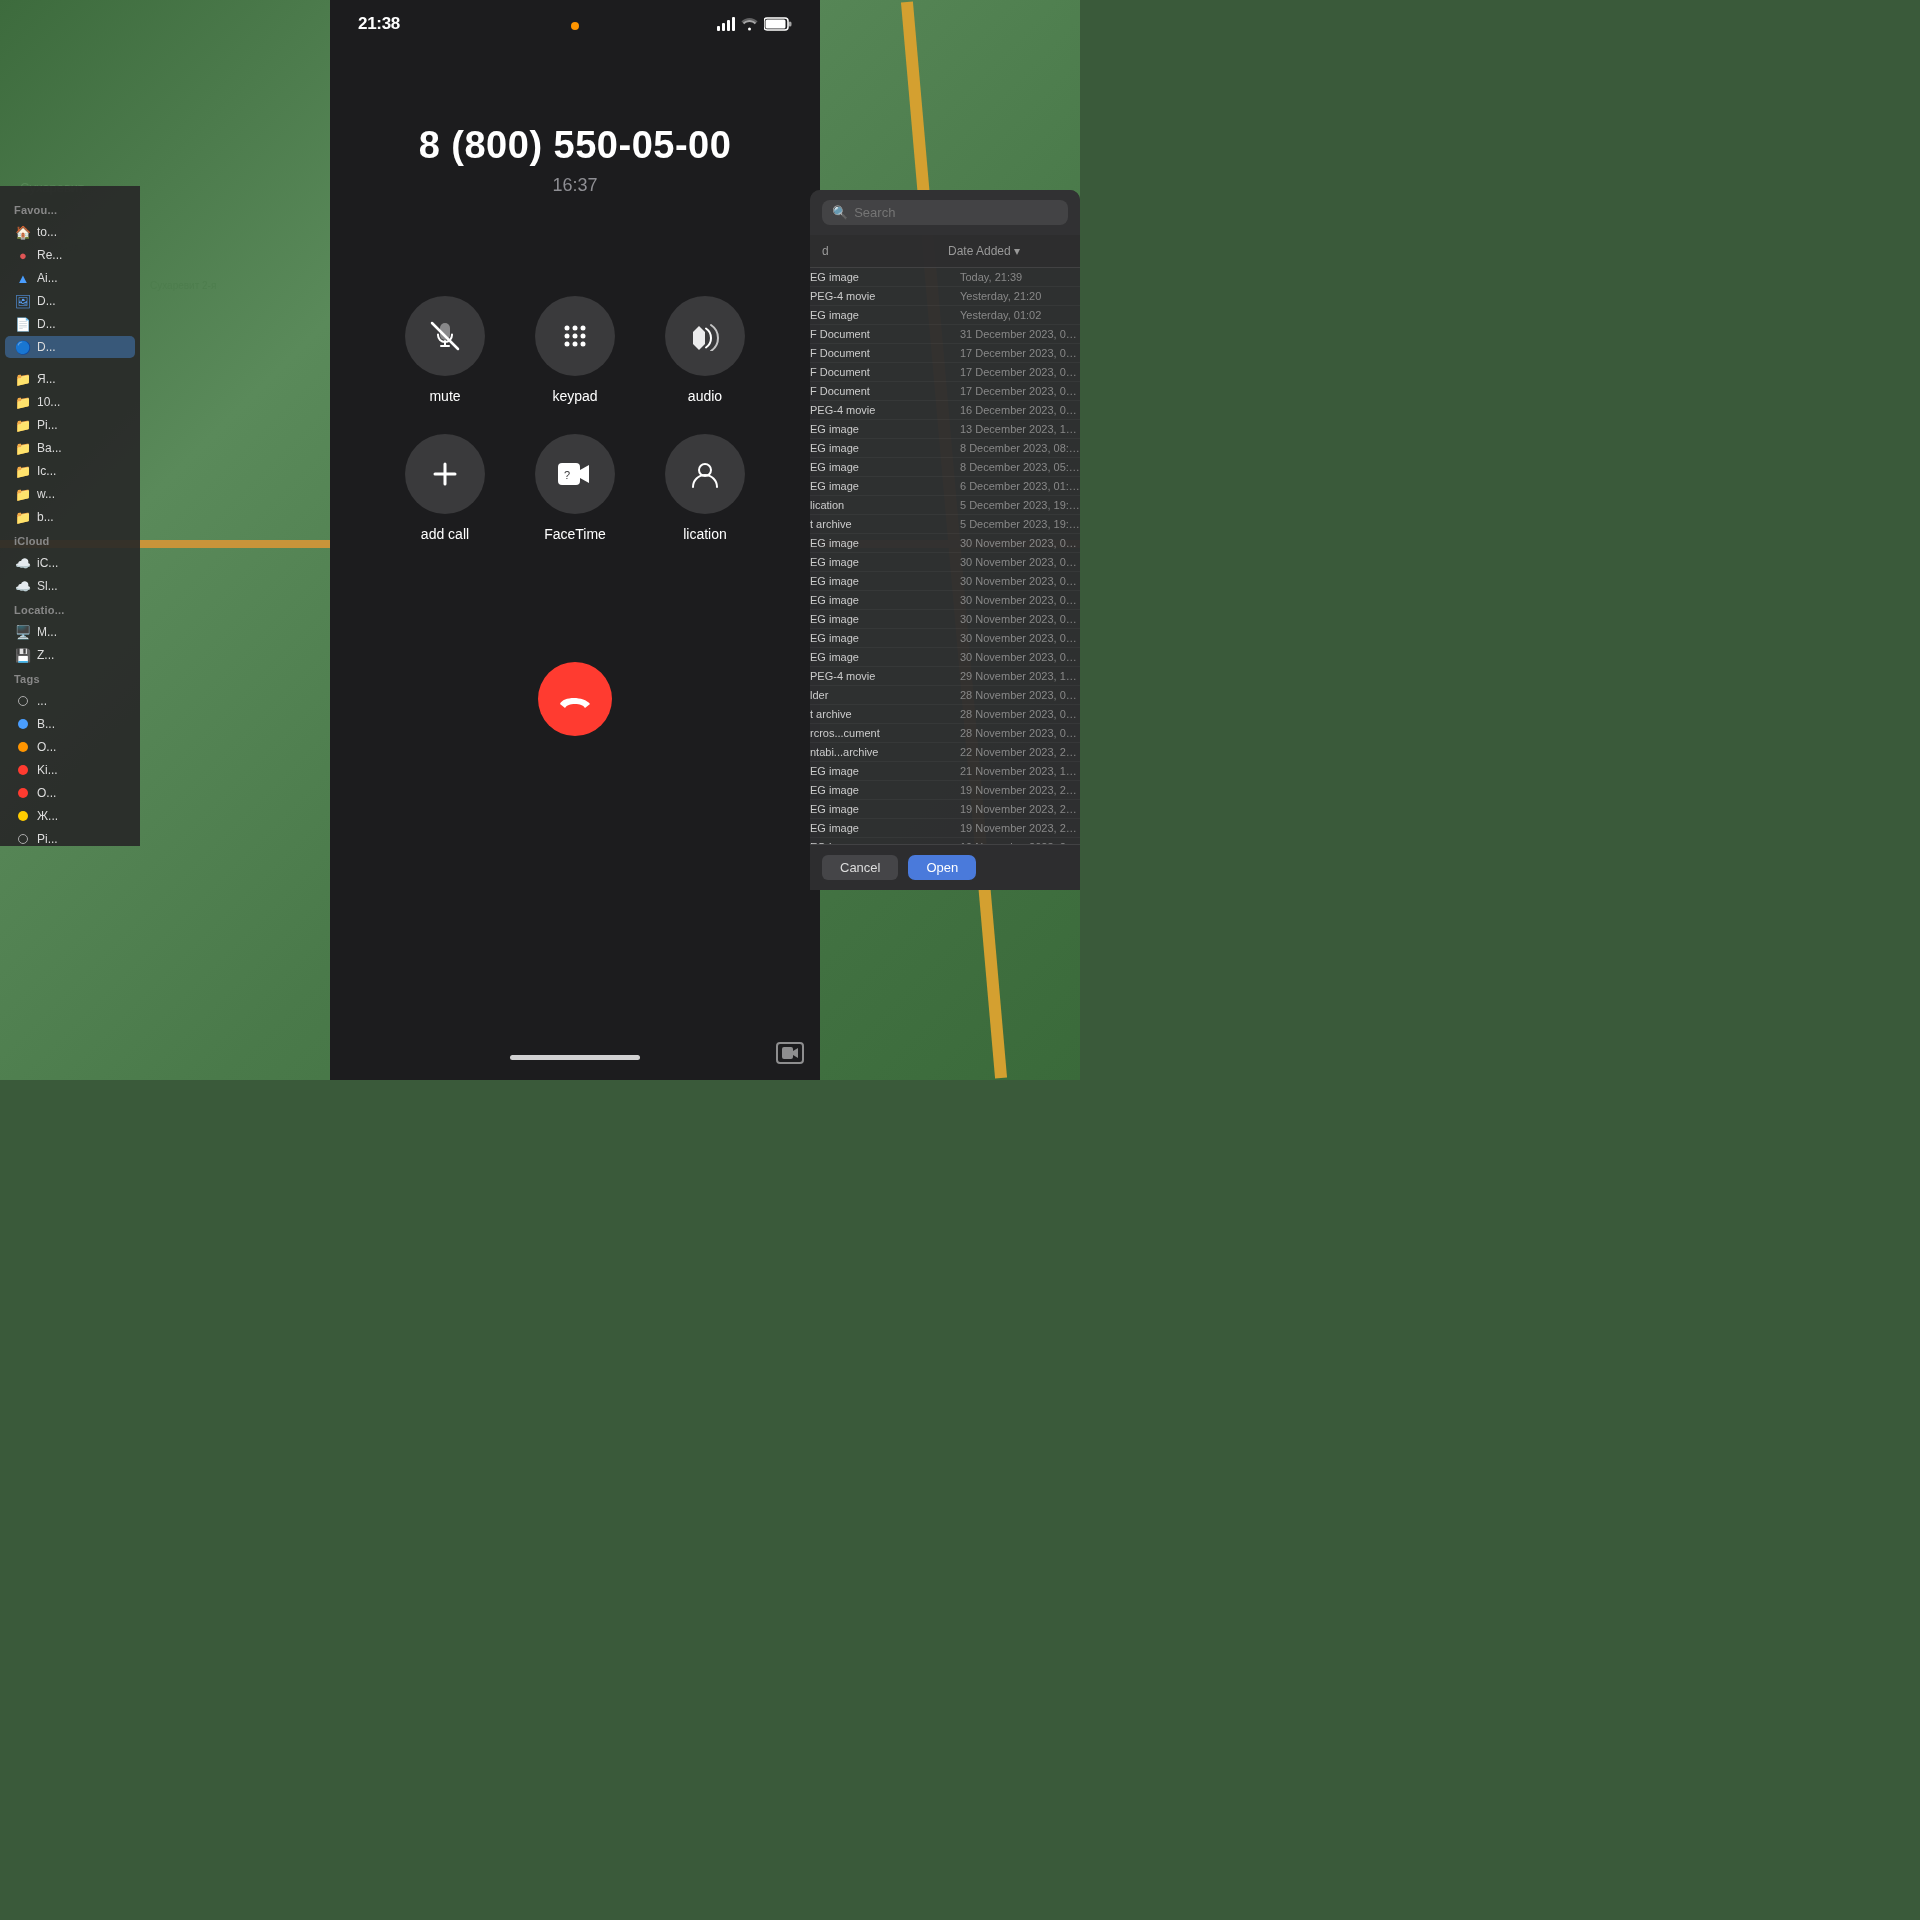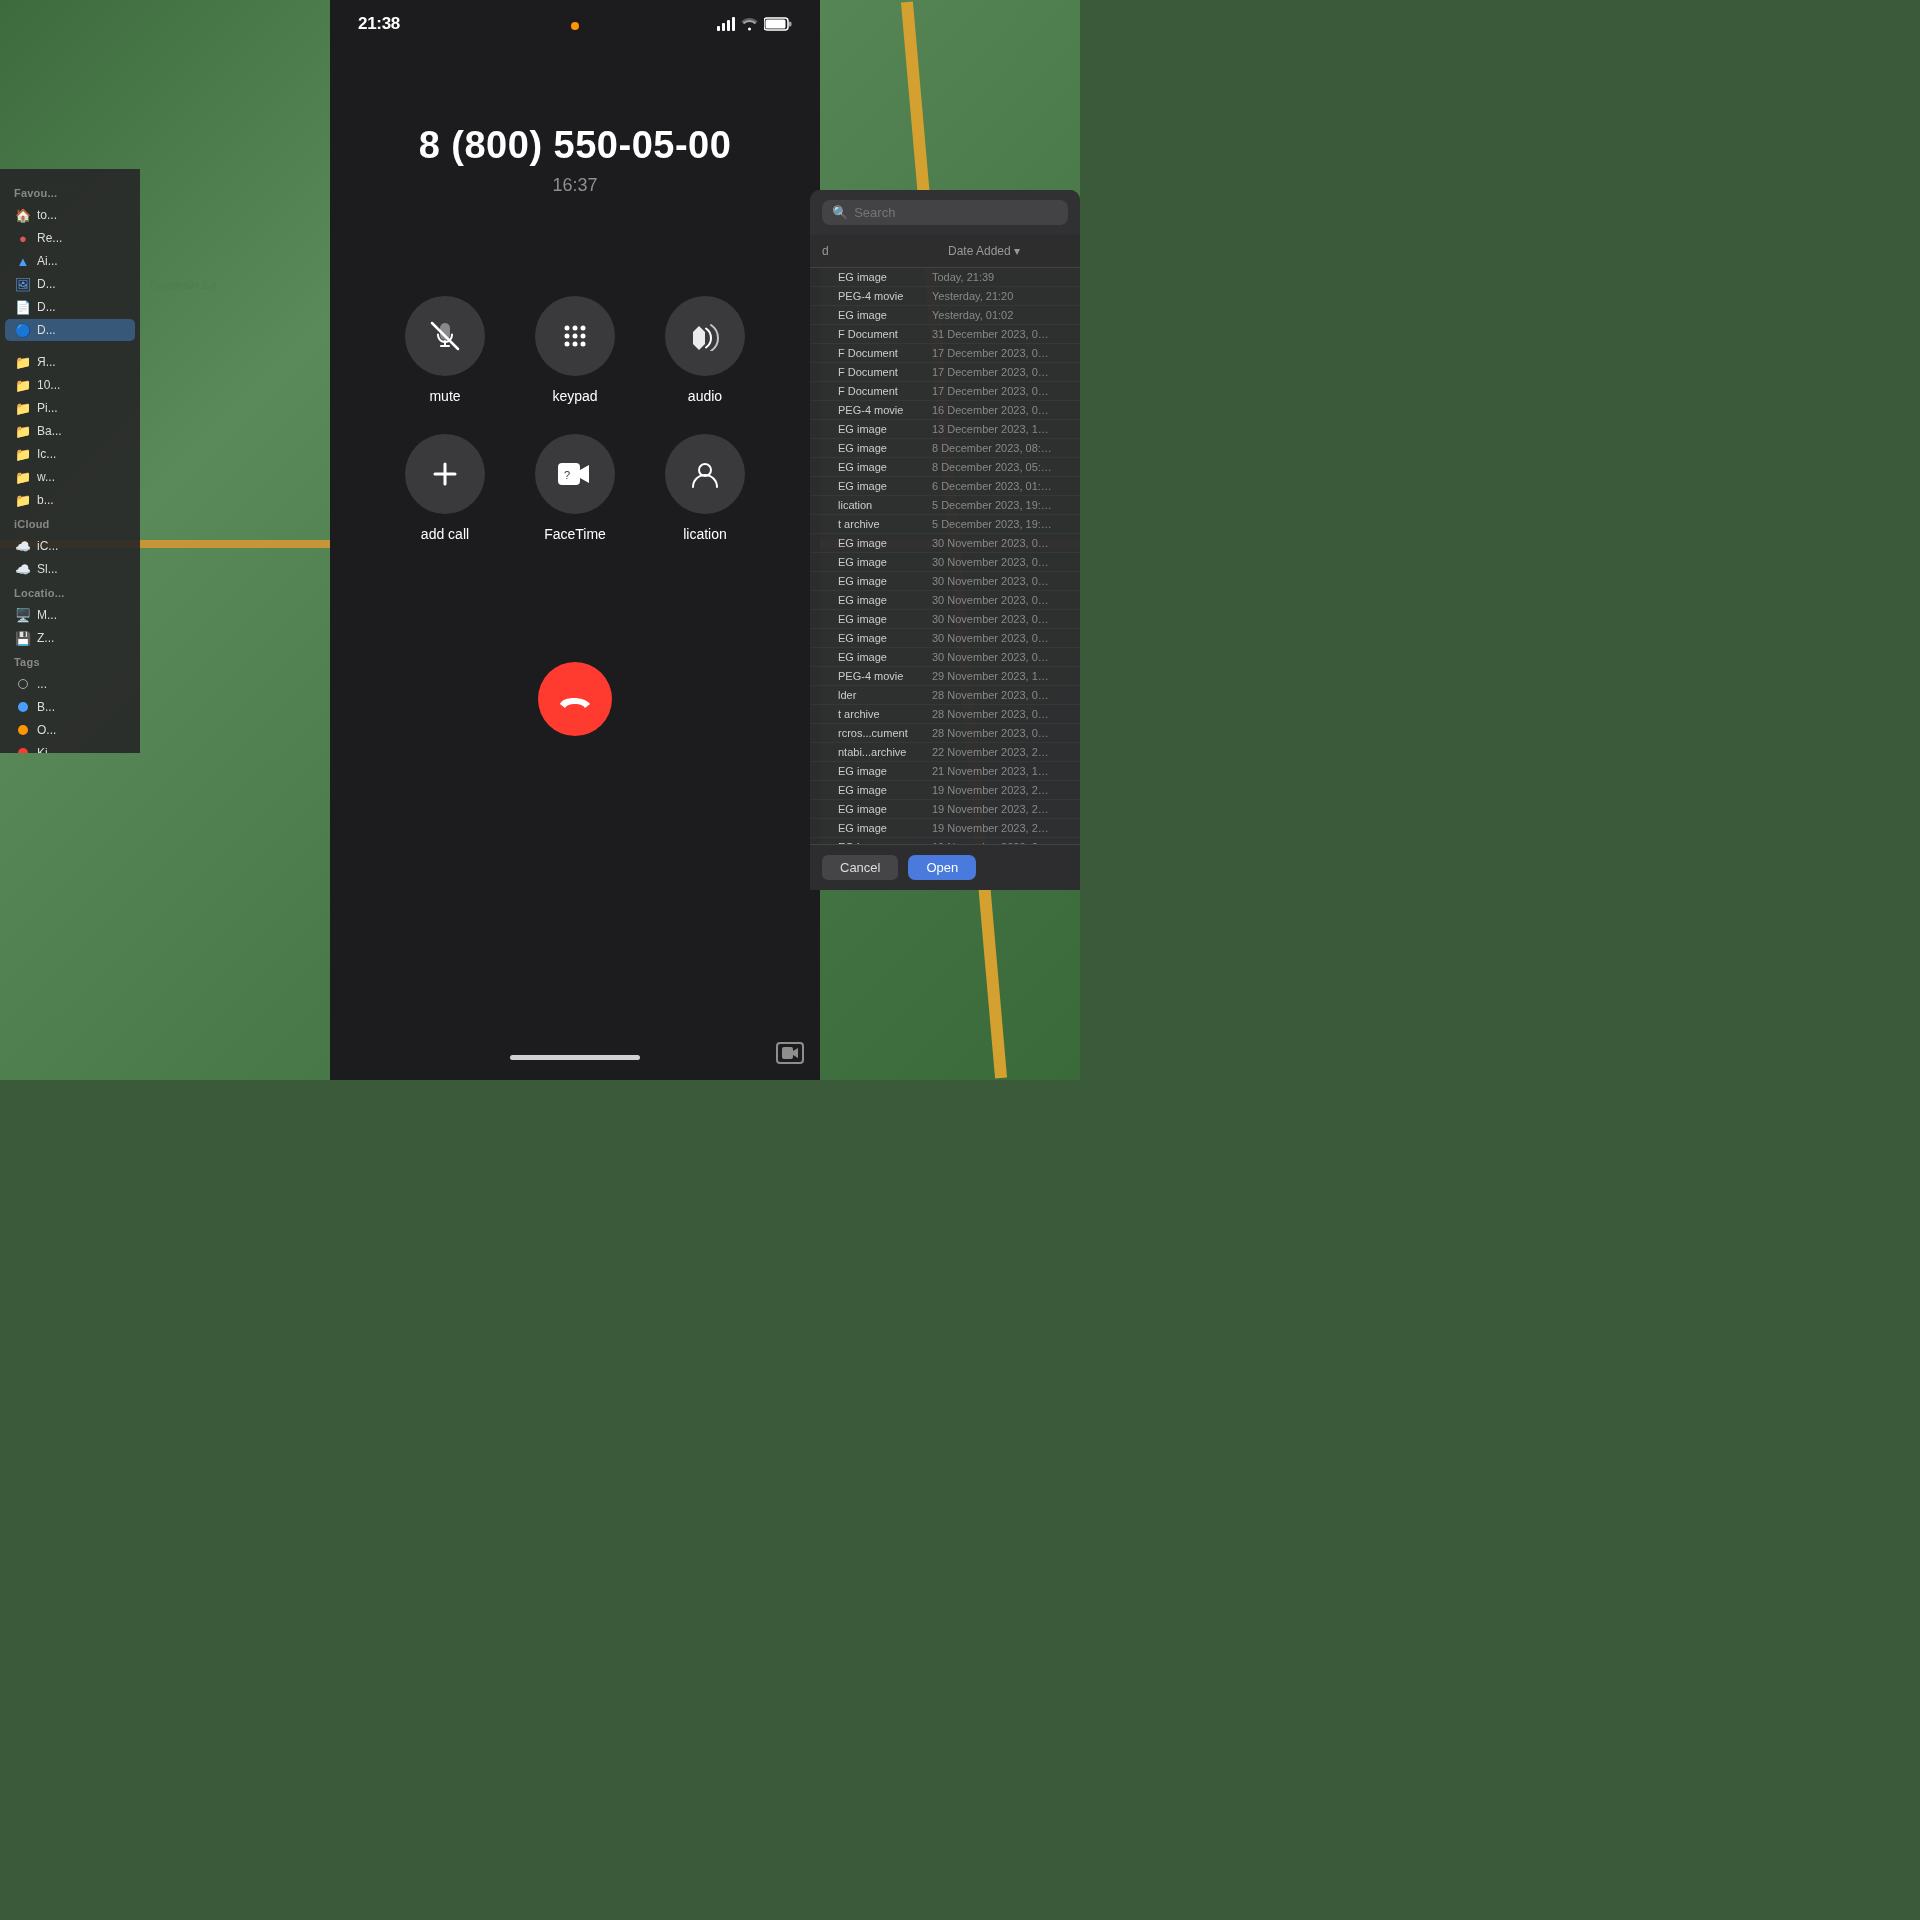--- a/index.html
+++ b/index.html
@@ -49,23 +49,23 @@
       height: 8px;
       top: 50%;
       left: 0;
       background: #c8943a;
     }
 
     
     .sidebar {
       position: absolute;
       left: 0;
-      top: 169px;
+      top: 186px;
       width: 140px;
-      height: 584px;
+      height: 660px;
       background: rgba(40, 40, 40, 0.92);
       border-radius: 0 0 0 0;
       padding: 12px 0;
       overflow: hidden;
     }
 
     .sidebar-section-title {
       font-size: 11px;
       color: #888;
       padding: 6px 14px 4px;
@@ -300,21 +300,21 @@
     .file-list {
       flex: 1;
       overflow-y: auto;
       scrollbar-width: thin;
       scrollbar-color: #555 transparent;
     }
 
     .file-item {
       display: grid;
       grid-template-columns: 1fr 120px;
-      padding: 3px 28px;
+      padding: 3px 0;
       border-bottom: 1px solid rgba(255,255,255,0.04);
       cursor: pointer;
       gap: 24px;
     }
 
     .file-type {
       font-size: 11px;
       color: #ccc;
       white-space: nowrap;
       overflow: hidden;

